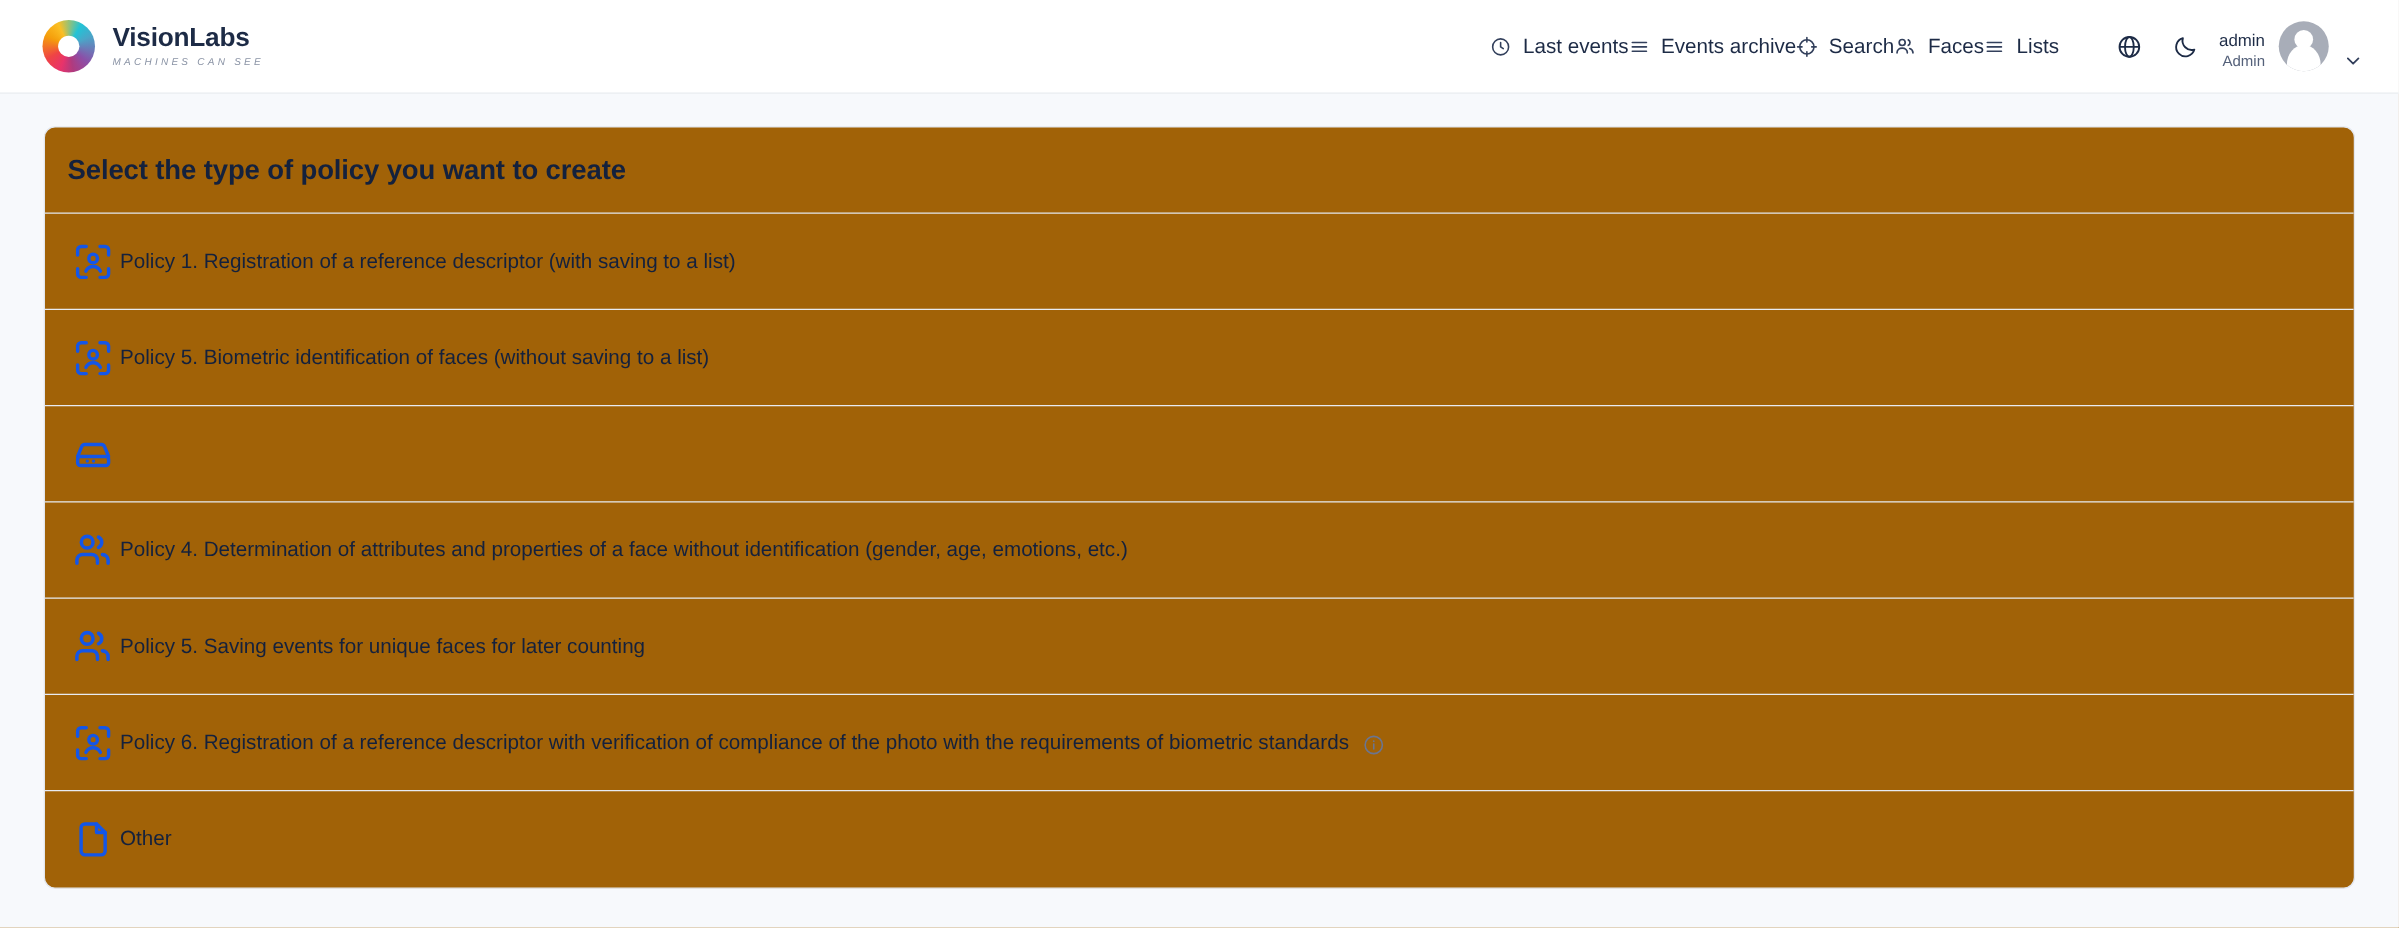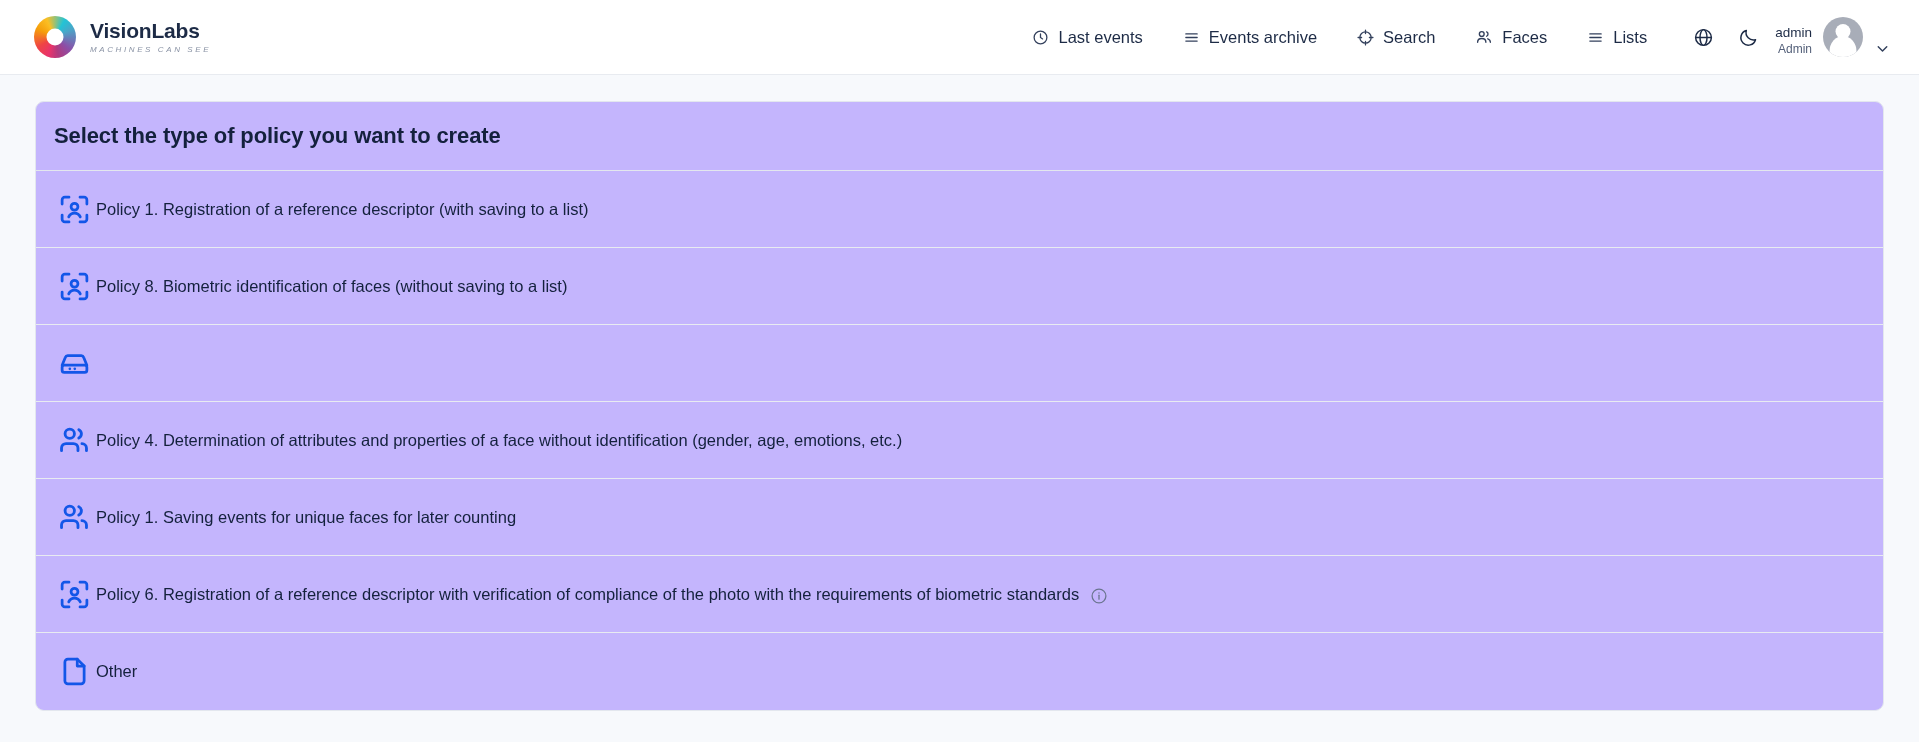--- a/index.html
+++ b/index.html
@@ -68,21 +68,20 @@
     font-size: 8px;
     color: #8a93a5;
     letter-spacing: 2.6px;
     margin-top: 3px;
     font-style: italic;
   }
 
   .nav {
     display: flex;
     align-items: center;
-    gap: 40px;
     margin-left: auto;
   }
 
   .nav-item {
     display: flex;
     align-items: center;
     gap: 9px;
     font-size: 16.5px;
     color: #1d2b46;
     cursor: pointer;
@@ -135,21 +134,21 @@
     transform: translateX(-50%);
   }
   .chev { color: #33405c; display: flex; align-items: center; }
 
   
   .page {
     padding: 26px 35px 0 35px;
   }
 
   .card {
-    background: #c4b5fd;
+    background: #a16207;
     border: 1px solid #e3e7ee;
     border-radius: 9px;
     overflow: hidden;
   }
 
   .card-header {
     padding: 21px 20px 21px 18px;
     border-bottom: 1px solid #e3e7ee;
   }
   .card-title {
@@ -318,21 +317,21 @@
         <svg width="33" height="33" viewBox="0 0 24 24" fill="none" stroke="#1356e8" stroke-width="2" stroke-linecap="round" stroke-linejoin="round">
           <path d="M3 8V5a2 2 0 0 1 2-2h3"></path>
             <path d="M16 3h3a2 2 0 0 1 2 2v3"></path>
           <path d="M21 16v3a2 2 0 0 1-2 2h-3"></path>
             <path d="M8 21H5a2 2 0 0 1-2-2v-3"></path>
           <circle cx="12" cy="10" r="2.5"></circle>
           <path d="M7.8 17.4a4.6 4.6 0 0 1 8.4 0"></path>
         </svg>
       </span>
       <div class="label-wrap">
-        <span class="policy-label">Policy 8. Biometric identification of faces (without saving to a list)</span>
+        <span class="policy-label">Policy 5. Biometric identification of faces (without saving to a list)</span>
       </div>
     </div>
 
     <div class="policy-row">
       <span class="policy-icon">
         <svg width="33" height="33" viewBox="0 0 24 24" fill="none" stroke="#1356e8" stroke-width="2" stroke-linecap="round" stroke-linejoin="round">
           <path d="M3 13.2l2.3-5.6A2 2 0 0 1 7.1 6.3h9.8a2 2 0 0 1 1.8 1.3l2.3 5.6"></path>
           <rect x="3" y="13.2" width="18" height="5.3" rx="1.6"></rect>
           <circle cx="8.6" cy="15.9" r="0.95" fill="#1356e8" stroke="none"></circle>
           <circle cx="12.2" cy="15.9" r="0.95" fill="#1356e8" stroke="none"></circle>
@@ -357,21 +356,21 @@
     <div class="policy-row">
       <span class="policy-icon">
         <svg width="34" height="34" viewBox="0 0 24 24" fill="none" stroke="#1356e8" stroke-width="2" stroke-linecap="round" stroke-linejoin="round">
           <circle cx="9" cy="7.6" r="3.3"></circle>
           <path d="M3.2 19.5v-1.8a3.2 3.2 0 0 1 3.2-3.2h5.2a3.2 3.2 0 0 1 3.2 3.2v1.8"></path>
           <path d="M15.4 4.7a3.3 3.3 0 0 1 0 5.9"></path>
           <path d="M17.6 14.6a3.2 3.2 0 0 1 3.2 3.1v1.8"></path>
         </svg>
       </span>
       <div class="label-wrap">
-        <span class="policy-label">Policy 1. Saving events for unique faces for later counting</span>
+        <span class="policy-label">Policy 5. Saving events for unique faces for later counting</span>
       </div>
     </div>
 
     <div class="policy-row">
       <span class="policy-icon">
         <svg width="33" height="33" viewBox="0 0 24 24" fill="none" stroke="#1356e8" stroke-width="2" stroke-linecap="round" stroke-linejoin="round">
           <path d="M3 8V5a2 2 0 0 1 2-2h3"></path>
             <path d="M16 3h3a2 2 0 0 1 2 2v3"></path>
           <path d="M21 16v3a2 2 0 0 1-2 2h-3"></path>
             <path d="M8 21H5a2 2 0 0 1-2-2v-3"></path>

